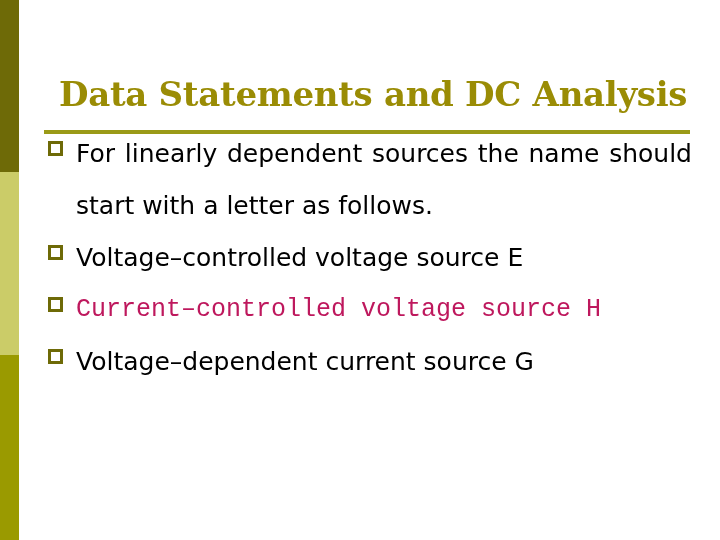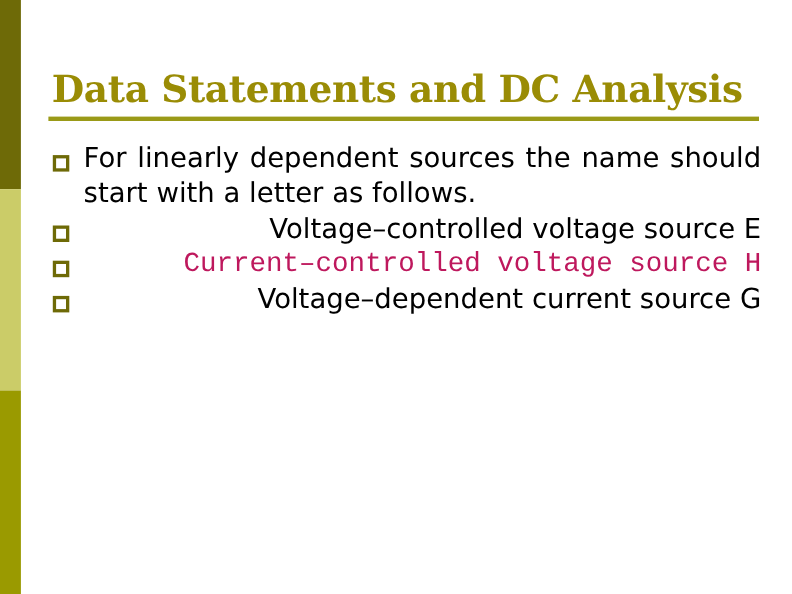--- a/index.html
+++ b/index.html
@@ -44,21 +44,21 @@
     top: 58px;
     width: 646px;
   }
   #slide-title {
     font-family: "DejaVu Serif", serif;
     font-weight: bold;
     font-size: 34px;
     line-height: 42px;
     letter-spacing: -0.3px;
     white-space: nowrap;
-    margin: 3px;
+    margin: 15px;
   }
   #title-rule {
     margin-top: 3px;
     height: 4px;
     width: 646px;
   }
 
   
   #bullet-list {
     position: absolute;
@@ -67,42 +67,42 @@
     width: 648px;
     list-style: none;
     margin: 0;
     padding: 0;
   }
   .bullet-item {
     position: relative;
     padding-left: 32px;
     margin: 0 0 0 0;
     font-size: 25px;
-    line-height: 32px;
+    line-height: 52px;
     color: #000000;
     text-align: justify;
     text-justify: inter-word;
   }
   .bullet-item .marker {
     position: absolute;
     left: 4px;
     top: 13px;
     width: 9px;
     height: 9px;
     border: 3px solid #6e6a07;
     background: #ffffff;
     box-sizing: content-box;
     display: block;
   }
   .bullet-item .btext {
     display: block;
   }
   
   .bullet-item.multiline .btext { text-align: justify; }
-  .bullet-item.single .btext { text-align: right; }
+  .bullet-item.single .btext { text-align: left; }
 </style>
 </head>
 <body style="background: rgb(255, 255, 255);">
 
 <div id="left-band">
   <div class="seg-top" style="background: rgb(110, 106, 7);"></div>
   <div class="seg-mid" style="background: rgb(203, 204, 104);"></div>
   <div class="seg-bottom" style="background: rgb(154, 154, 0);"></div>
 </div>
 

